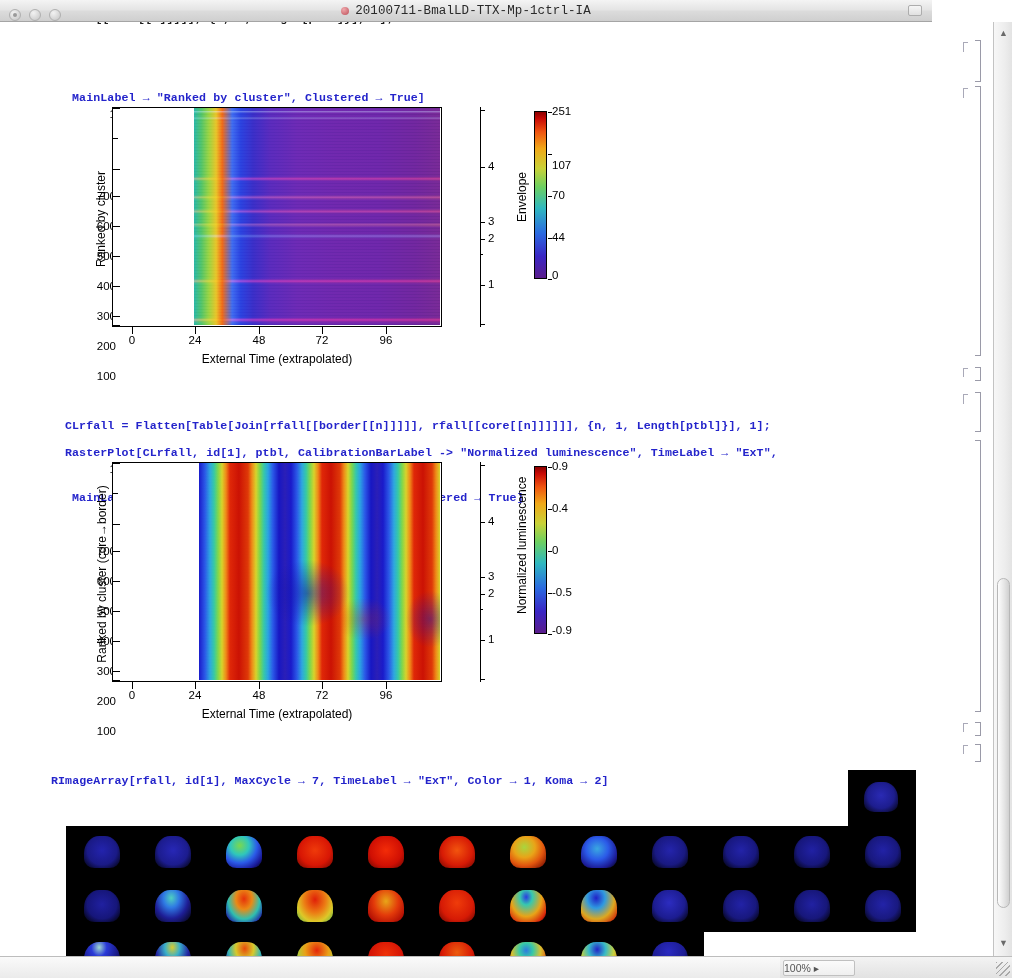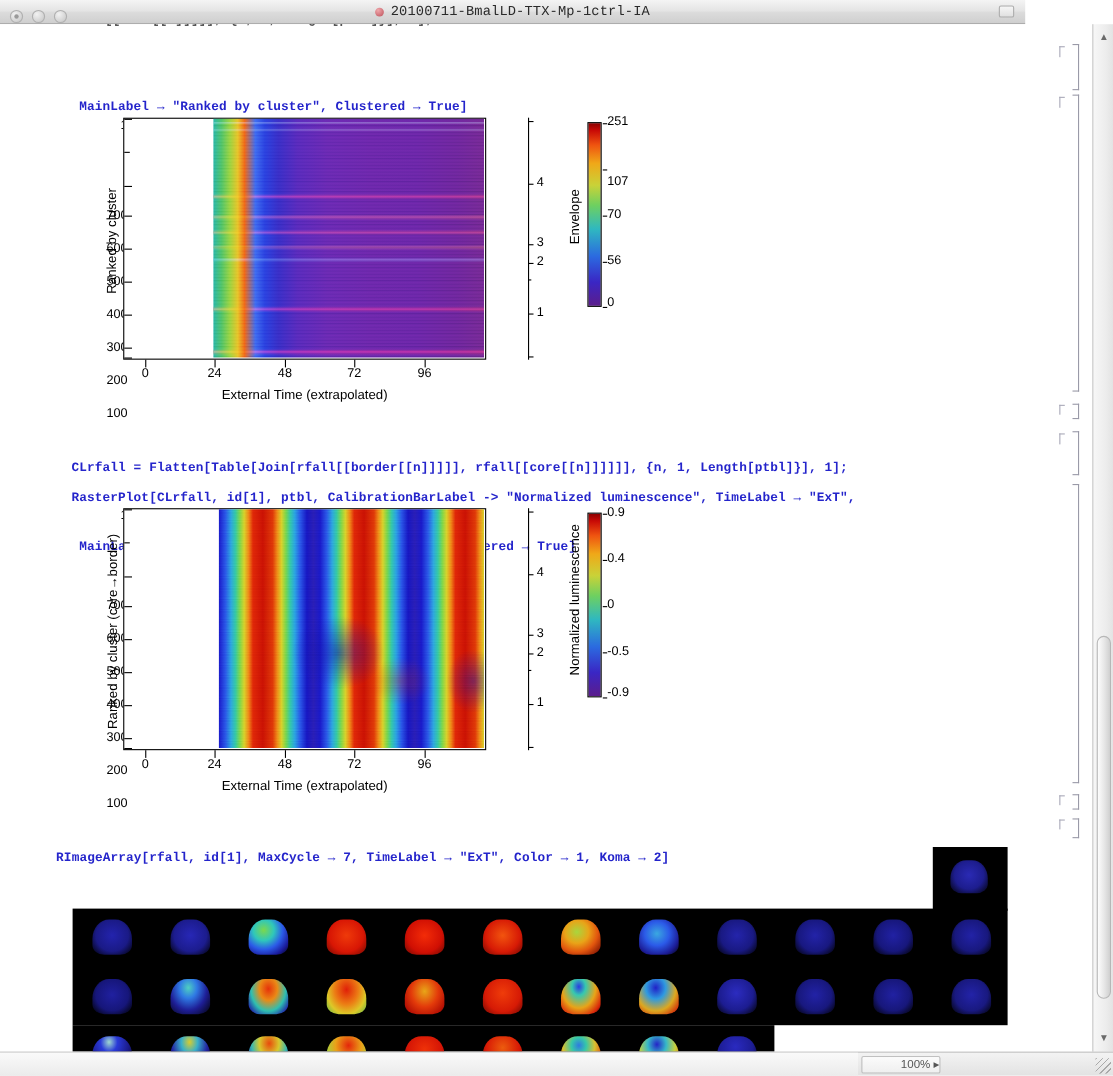--- a/index.html
+++ b/index.html
@@ -180,21 +180,21 @@
   }
   #hbar {
     position: absolute; left: 0; bottom: 0; width: 1012px; height: 22px;
     background: linear-gradient(to bottom,#f3f3f3,#e2e2e2);
     border-top: 1px solid #bdbdbd;
   }
   #zoombox {
     position: absolute; left: 783px; top: 3px; width: 72px; height: 16px;
     background: linear-gradient(to bottom,#fbfbfb,#efefef);
     border: 1px solid #c0c0c0; border-radius: 2px;
-    font-size: 10.5px; color: #555; text-align: right; line-height: 15px;
+    font-size: 10.5px; color: #555; text-align: left; line-height: 15px;
   }
   #hbar-rest {
     position: absolute; left: 0; top: 0; width: 780px; height: 21px;
     background: linear-gradient(to bottom,#fafafa,#ebebeb);
   }
   #grippy {
     position: absolute; right: 2px; bottom: 2px; width: 14px; height: 14px;
     background-image: repeating-linear-gradient(135deg,
       #a9a9a9 0 1px, transparent 1px 4px);
   }
@@ -296,21 +296,21 @@
       <div class="cbar rainbow" style="left:452px;top:3px;width:13px;height:168px;">
         <div class="cbar-tick" style="top:0px;left:13px;"></div>
         <div class="cbar-tick" style="top:42px;left:13px;"></div>
         <div class="cbar-tick" style="top:84px;left:13px;"></div>
         <div class="cbar-tick" style="top:126px;left:13px;"></div>
         <div class="cbar-tick" style="top:167px;left:13px;"></div>
       </div>
       <div class="ticklab" style="position:absolute;left:470px;top:-3px;">251</div>
       <div class="ticklab" style="position:absolute;left:470px;top:39px;margin-top:12px;">107</div>
       <div class="ticklab" style="position:absolute;left:470px;top:81px;">70</div>
-      <div class="ticklab" style="position:absolute;left:470px;top:123px;">56</div>
+      <div class="ticklab" style="position:absolute;left:470px;top:123px;">44</div>
       <div class="ticklab" style="position:absolute;left:470px;top:161px;">0</div>
       <div class="axlabel vlabel" style="position:absolute;left:398px;top:82px;width:84px;text-align:center;transform:rotate(-90deg);">Envelope</div>
     </div>
 
     <div class="codecell" style="left:65px; top:366px; color:#2424cb;">
       <div>CLrfall = Flatten[Table[Join[rfall[[border[[n]]]]], rfall[[core[[n]]]]]], {n, 1, Length[ptbl]}], 1];</div>
     </div>
 
     <div class="codecell" style="left:65px; top:393px; color:#2424cb;">
       <div>RasterPlot[CLrfall, id[1], ptbl, CalibrationBarLabel -&gt; "Normalized luminescence", TimeLabel → "ExT",</div>

